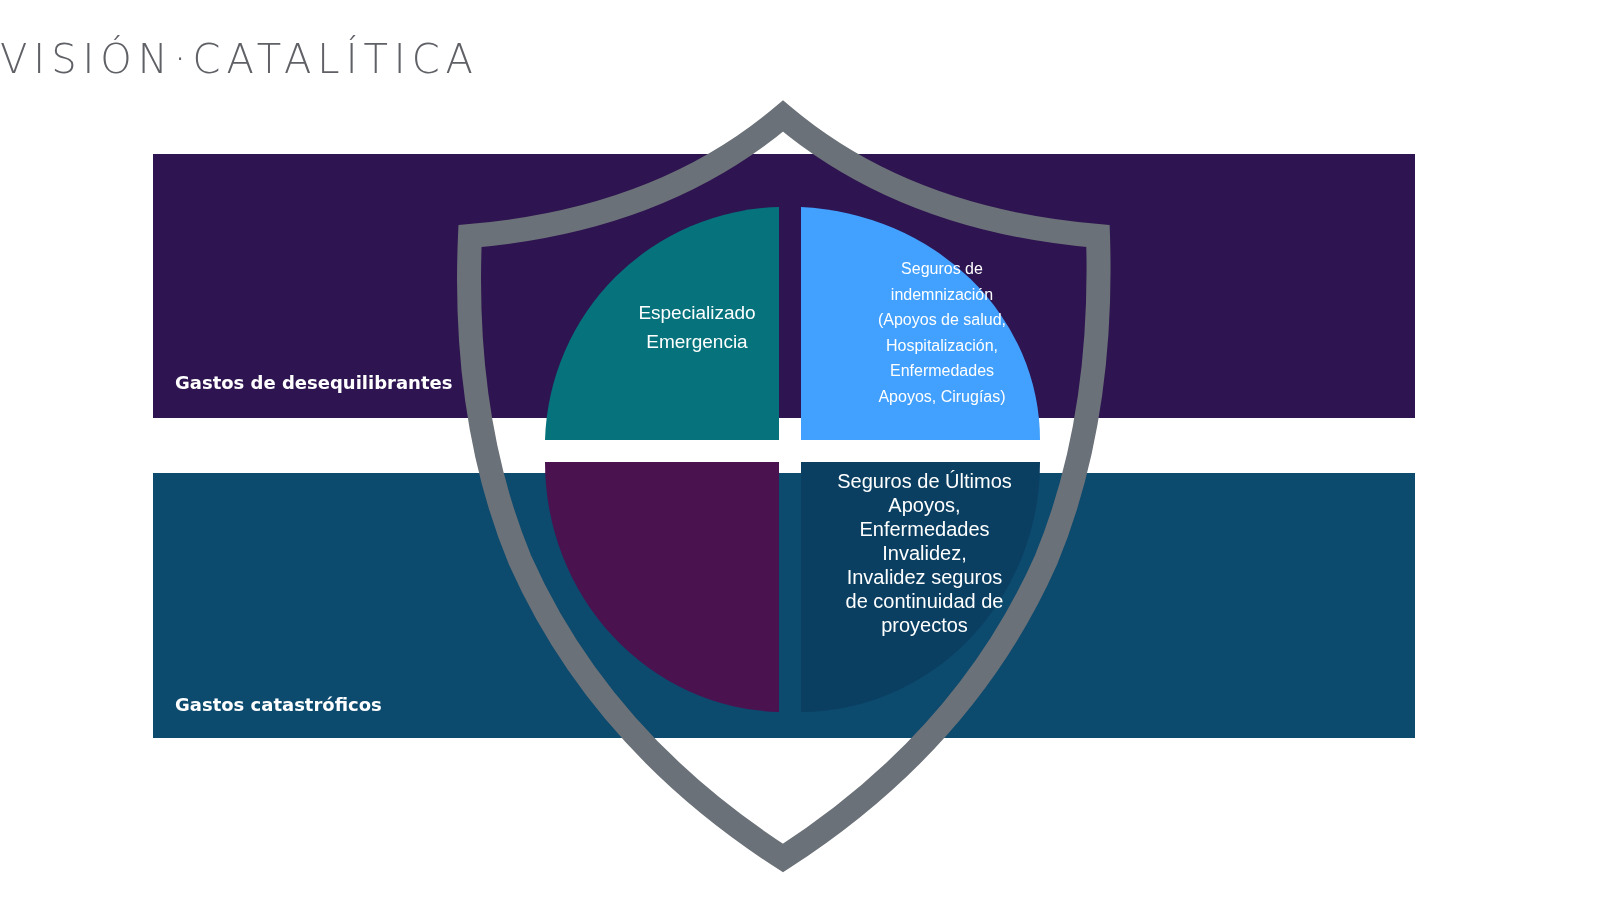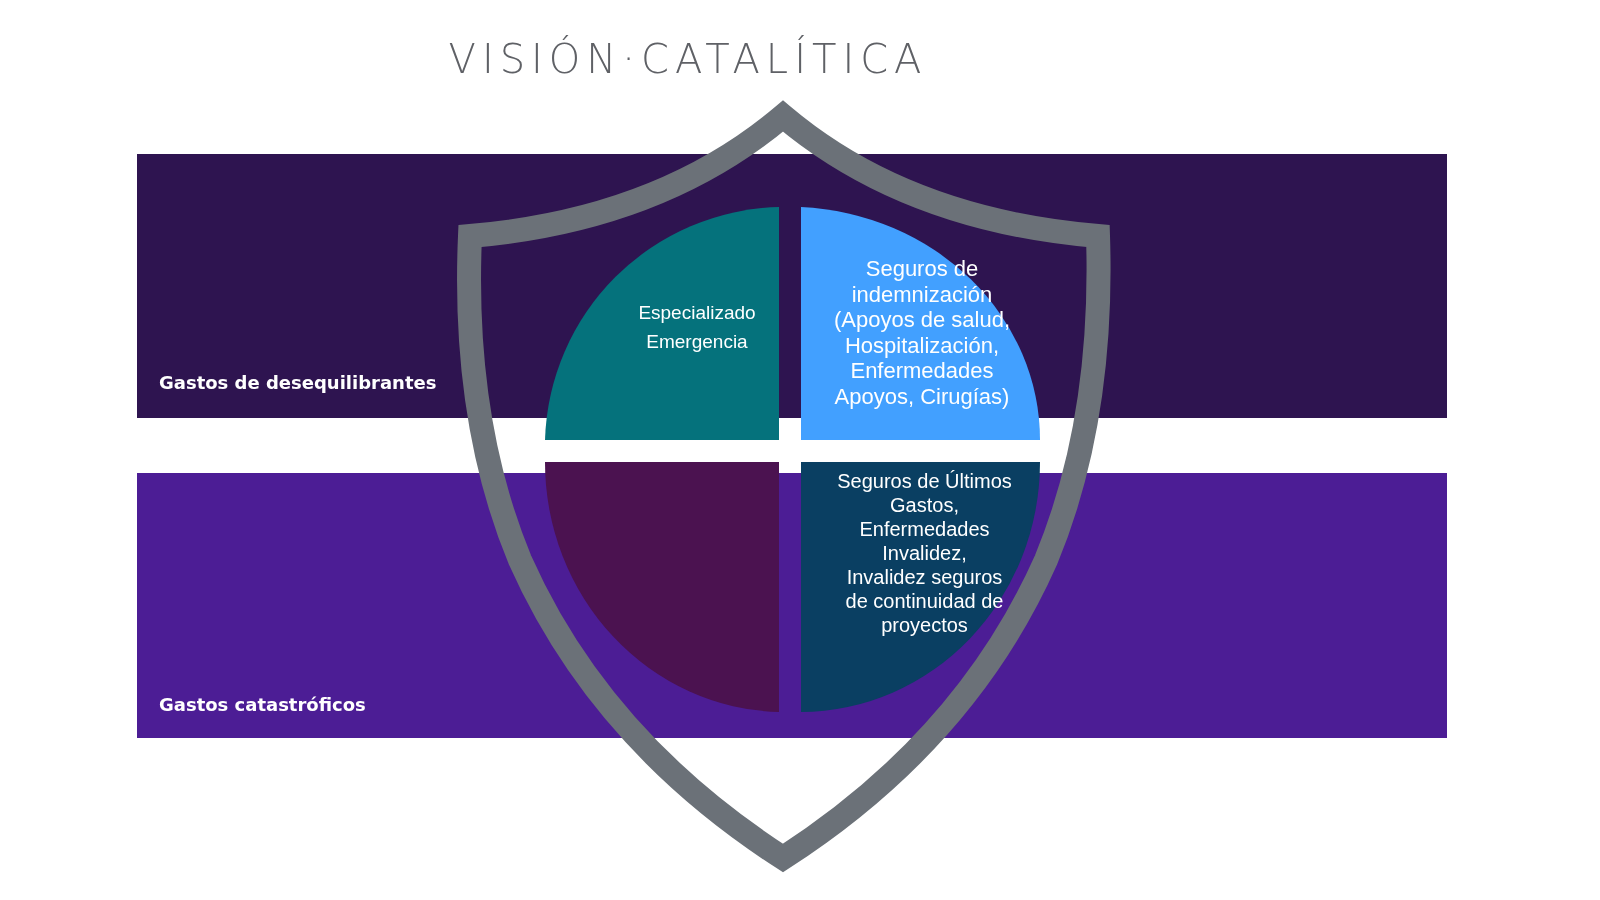--- a/index.html
+++ b/index.html
@@ -1,39 +1,39 @@
 <!DOCTYPE html>
 <html><head>
 <meta charset="utf-8">
 <style>
   html, body { margin:0; padding:0; }
   body { width:1600px; height:900px; background:#ffffff; position:relative; overflow:hidden; font-family:"Liberation Sans", sans-serif; }
-  .title { position:absolute; left:0; width:1376px; top:36px; text-align:center; font-family:"DejaVu Sans", sans-serif; font-weight:300; font-size:40px; letter-spacing:6px; color:#5f6166; }
-  .band { position:absolute; left:137px; width:1262px;padding-left:48px; }
+  .title { position:absolute; left:0; width:1376px; top:36px; text-align:left; font-family:"DejaVu Sans", sans-serif; font-weight:300; font-size:40px; letter-spacing:6px; color:#5f6166; }
+  .band { position:absolute; left:153px; width:1262px; }
   .band-top { top:154px; height:264px; background:#2e1450; }
   .band-bottom { top:473px; height:265px; background:#066a75; }
   .band-label { position:absolute; left:22px; color:#ffffff; font-family:"DejaVu Sans", sans-serif; font-weight:bold; font-size:18px; }
   .band-top .band-label { top:218px; }
   .band-bottom .band-label { top:221px; }
   svg.art { position:absolute; left:0; top:0; }
   .qtext { position:absolute; color:#ffffff; text-align:center; font-family:"Liberation Sans", sans-serif; }
   .q-tl { left:592px; top:298px; width:210px; font-size:19px; line-height:29px; }
-  .q-tr { left:812px; top:256px; width:220px; font-size:22px; line-height:25.5px; }
+  .q-tr { left:832px; top:256px; width:220px; font-size:16px; line-height:25.5px; }
   .q-bl { left:580px; top:517px; width:225px; font-size:17.5px; line-height:26px; }
   .q-br { left:812px; top:469px; width:225px; font-size:20px; line-height:24px; }
 </style>
 </head>
 <body>
 
 <div class="title">VISIÓN·CATALÍTICA</div>
 
 <div class="band band-top" style="background: rgb(46, 20, 80);">
   <div class="band-label">Gastos de desequilibrantes</div>
 </div>
-<div class="band band-bottom" style="background: #4c1d95;">
+<div class="band band-bottom" style="background: #0c4a6e;">
   <div class="band-label">Gastos catastróficos</div>
 </div>
 
 <svg class="art" width="1600" height="900" viewBox="0 0 1600 900">
 
   <path id="q-tl" d="M 779 440 L 545 440 A 240 240 0 0 1 779 207 Z" fill="#05727c"></path>
   <path id="q-tr" d="M 801 440 L 801 207 A 252 233 0 0 1 1040 440 Z" fill="#42a0ff"></path>
   <path id="q-bl" d="M 779 462 L 545 462 A 240 250 0 0 0 779 712 Z" fill="#4b1250"></path>
   <path id="q-br" d="M 801 462 L 1040 462 A 240 250 0 0 1 801 712 Z" fill="#0a3f62"></path>
 
@@ -55,19 +55,19 @@
   <div>indemnización</div>
   <div>(Apoyos de salud,</div>
   <div>Hospitalización,</div>
   <div>Enfermedades</div>
   <div>Apoyos, Cirugías)</div>
 </div>
 <div class="qtext q-bl">
 </div>
 <div class="qtext q-br">
   <div>Seguros de Últimos</div>
-  <div>Gastos,</div>
+  <div>Apoyos,</div>
   <div>Enfermedades</div>
   <div>Invalidez,</div>
   <div>Invalidez seguros</div>
   <div>de continuidad  de</div>
   <div>proyectos</div>
 </div>
 
 </body></html>

